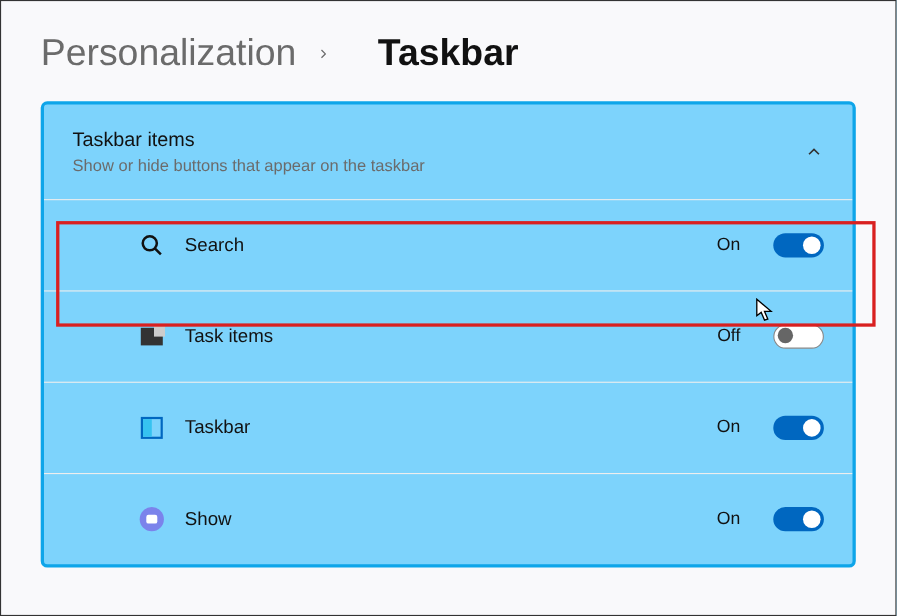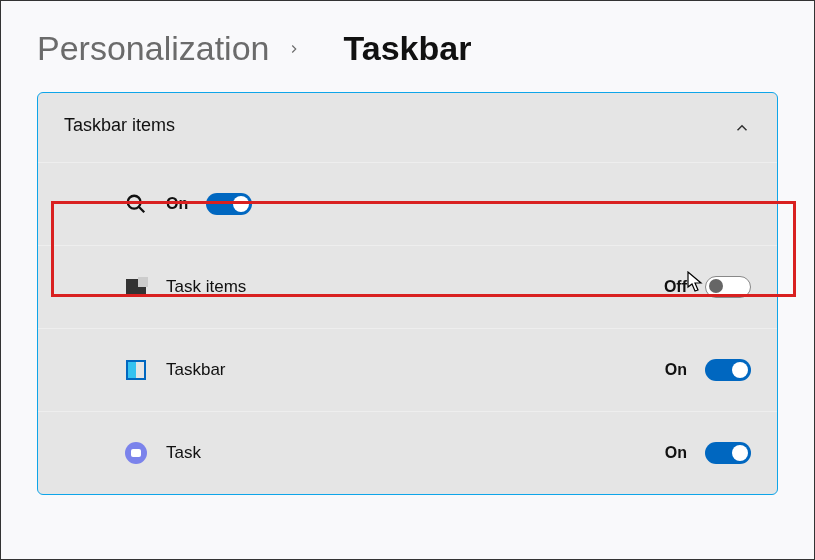--- a/index.html
+++ b/index.html
@@ -29,22 +29,22 @@
       color: #6b6b6b;
     }
     .crumb-current {
       font-size: 34px;
       font-weight: 600;
       color: #111;
       margin-left: 24px;
     }
     .panel {
       margin: 0 36px;
-      background: #e5e5e5;
-      border: 1px solid #0ea5e9;
+      background: #7dd3fc;
+      border: 3px solid #0ea5e9;
       border-radius: 6px;
       overflow: hidden;
     }
     .panel-header {
       display: flex;
       align-items: center;
       padding: 22px 26px 22px 26px;
       cursor: pointer;
     }
     .panel-header-text {
@@ -87,21 +87,21 @@
       justify-content: center;
     }
     .row-label {
       font-size: 17px;
       color: #111;
       flex: 1;
     }
     .row-status {
       font-size: 16px;
       color: #111;
-      font-weight: bold;
+      margin-right: 12px;
     }
     .toggle {
       width: 46px;
       height: 22px;
       border-radius: 11px;
       position: relative;
       cursor: pointer;
     }
     .toggle.on {
       background: #0067c0;
@@ -198,36 +198,38 @@
         <polyline points="9 18 15 12 9 6"></polyline>
       </svg>
   </span>
   <span class="crumb-current">Taskbar</span>
 </div>
 
 <div class="panel">
   <div class="panel-header">
     <div class="panel-header-text">
       <div class="panel-title">Taskbar items</div>
+      <div class="panel-sub">Show or hide buttons that appear on the taskbar</div>
     </div>
     <span class="chevron">
       <svg width="18" height="18" viewBox="0 0 24 24" fill="none" stroke="#333" stroke-width="2">
           <polyline points="18 15 12 9 6 15"></polyline>
         </svg>
     </span>
   </div>
 
   <div class="row">
     <div class="row-inner">
       <span class="row-icon">
         <svg width="22" height="22" viewBox="0 0 24 24" fill="none" stroke="#111" stroke-width="2.5">
             <circle cx="10" cy="10" r="7"></circle>
             <line x1="21" y1="21" x2="15" y2="15"></line>
           </svg>
       </span>
+      <span class="row-label">Search</span>
       <span class="row-status">On</span>
       <div class="toggle on">
           <div class="toggle-knob"></div>
         </div>
     </div>
   </div>
 
   <div class="row">
     <div class="row-inner">
       <span class="row-icon">
@@ -252,21 +254,21 @@
           <div class="toggle-knob"></div>
         </div>
     </div>
   </div>
 
   <div class="row">
     <div class="row-inner">
       <span class="row-icon">
         <div class="chat-icon"></div>
       </span>
-      <span class="row-label">Task</span>
+      <span class="row-label">Show</span>
       <span class="row-status">On</span>
       <div class="toggle on">
           <div class="toggle-knob"></div>
         </div>
     </div>
   </div>
 </div>
 
 <div class="highlight-box"></div>
 

